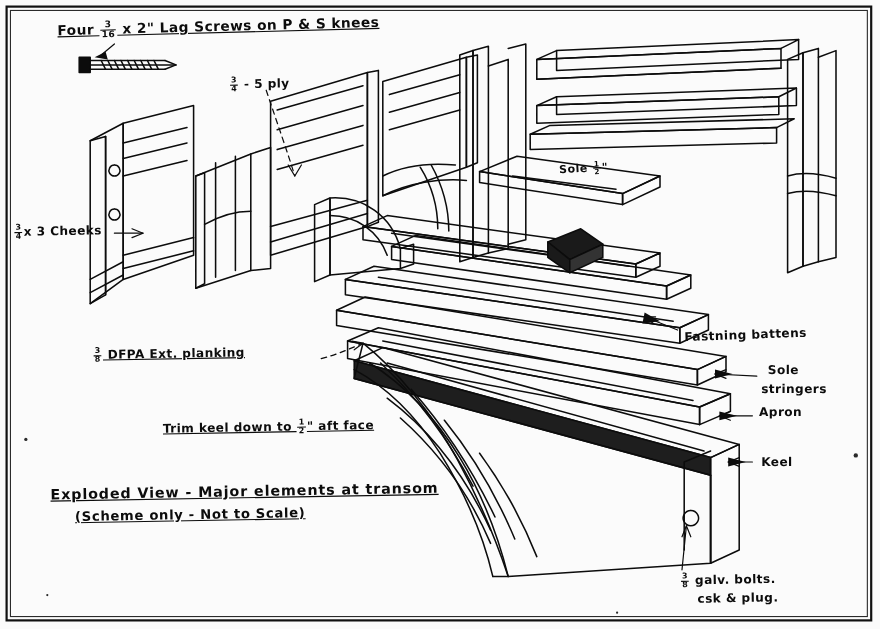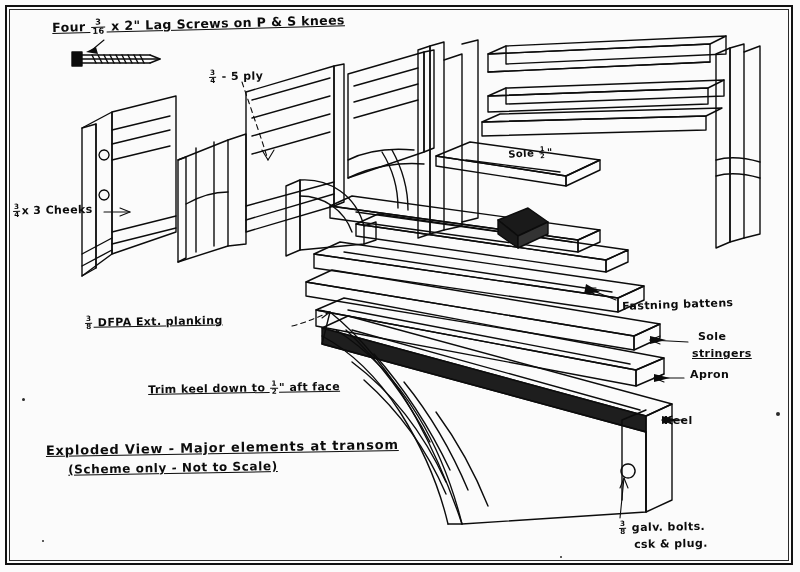--- a/index.html
+++ b/index.html
@@ -312,29 +312,29 @@
     <span class="frac"><span class="n">3</span><span class="d">8</span></span> DFPA Ext. planking
   </div>
 
   <div class="note" style="left:622px; top:300px; transform: rotate(-2deg);">
     Fastning battens
   </div>
 
   <div class="note" style="left:698px; top:330px;">
     Sole
   </div>
-  <div class="note" style="left:692px; top:347px;text-decoration:underline;">
+  <div class="note" style="left:692px; top:347px;">
     stringers
   </div>
 
   <div class="note" style="left:690px; top:368px;">
     Apron
   </div>
 
-  <div class="note" style="left:664px; top:414px;">
+  <div class="note" style="left:692px; top:414px;">
     Keel
   </div>
 
   <div class="note u" style="left:148px; top:383px; transform: rotate(-1deg);">
     Trim keel down to <span class="frac"><span class="n">1</span><span class="d">2</span></span>" aft face
   </div>
 
   <div class="note" style="left:618px; top:521px; transform: rotate(-1deg);">
     <span class="frac"><span class="n">3</span><span class="d">8</span></span> galv. bolts.
   </div>

